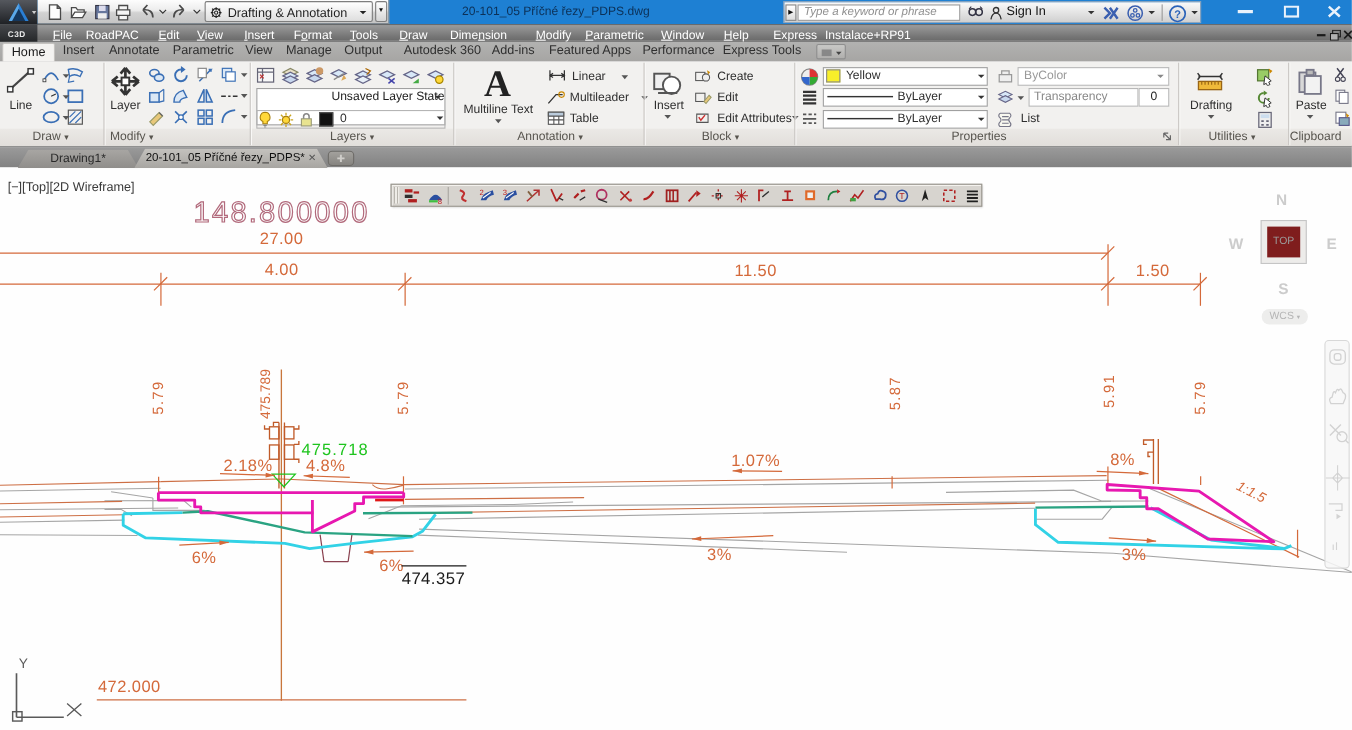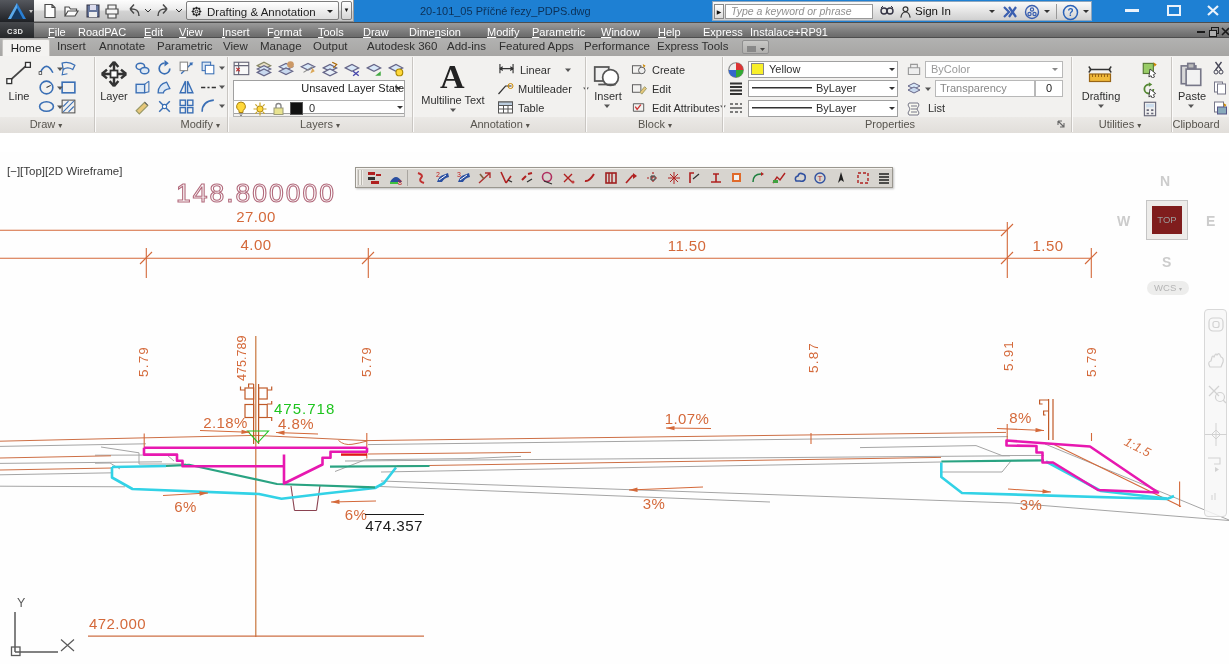--- a/index.html
+++ b/index.html
@@ -528,21 +528,21 @@
       <svg class="abs" style="left:218px;top:29px" width="8" height="5">
         <path d="M1,0.5 l3,3.5 3,-3.5" fill="#555"></path>
       </svg>
       <svg class="abs" style="left:200px;top:42px" width="17" height="17" viewBox="0 0 16 16">
         <path d="M2,13 q0,-10 11,-11" stroke="#3a6fb5" stroke-width="1.5" fill="none"></path>
       </svg>
       <svg class="abs" style="left:218px;top:48px" width="8" height="5">
         <path d="M1,0.5 l3,3.5 3,-3.5" fill="#555"></path>
       </svg>
       <div class="rsep" style="left:227px"></div>
-      <div class="cap" style="left:160px;width:120px;margin-left:-60px;text-align:right">Modify <span style="font-size:8px">▾</span></div>
+      <div class="cap" style="left:160px;width:120px;margin-left:-60px;text-align:left">Modify <span style="font-size:8px">▾</span></div>
       <svg class="abs" style="left:233px;top:4px" width="18" height="18" viewBox="0 0 16 16">
         <rect x="1" y="2" width="13" height="11" fill="#f8f8f8" stroke="#667"></rect>
         <path d="M1,5 h13 M5,2 v11" stroke="#667"></path>
         <path d="M3,7 l3,3 m0,-3 l-3,3" stroke="#b33" stroke-width="1"></path>
       </svg>
       <svg class="abs" style="left:255px;top:4px" width="18" height="18" viewBox="0 0 16 16">
         <path d="M2,5 l6,-3 6,3 -6,3 z" fill="#e8e0c8" stroke="#886"></path>
         <path d="M2,8 l6,-3 6,3 -6,3 z" fill="#d8e8f8" stroke="#668"></path>
         <path d="M2,11 l6,-3 6,3 -6,3 z" fill="#c8d8ee" stroke="#668"></path>
       </svg>
@@ -762,12 +762,17 @@
         <rect x="2" y="2" width="8" height="10" fill="#fff" stroke="#778"></rect>
         <rect x="5" y="4" width="8" height="10" fill="#fff" stroke="#778"></rect>
       </svg>
       <svg class="abs" style="left:1212px;top:44px" width="17" height="16" viewBox="0 0 16 16">
         <rect x="2" y="2" width="9" height="10" fill="#fff" stroke="#778"></rect>
         <rect x="5" y="7" width="9" height="7" fill="#8ab" stroke="#558"></rect>
         <path d="M11,3 l3,2 -2,2" fill="#c80"></path>
       </svg>
       <div class="cap" style="left:1196px;width:120px;margin-left:-60px;text-align:center">Clipboard</div>
     </div>
+<div id="doctabs" class="abs">
+<div id="dtab1">Drawing1*</div>
+<div id="dtab2">20-101_05 Příčné řezy_PDPS* <span style="color:#555;font-size:9px">✕</span></div>
+<div id="dplus">✚</div>
+</div>
 </div>
 </body></html>

